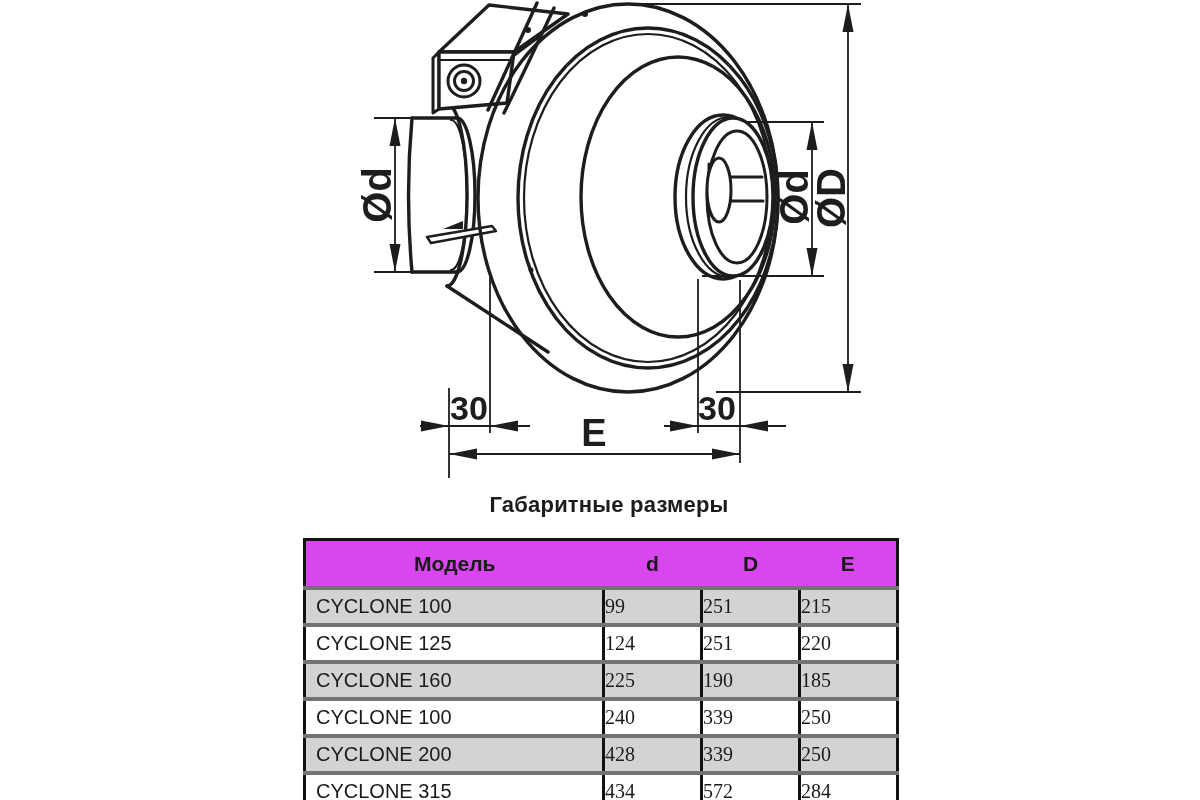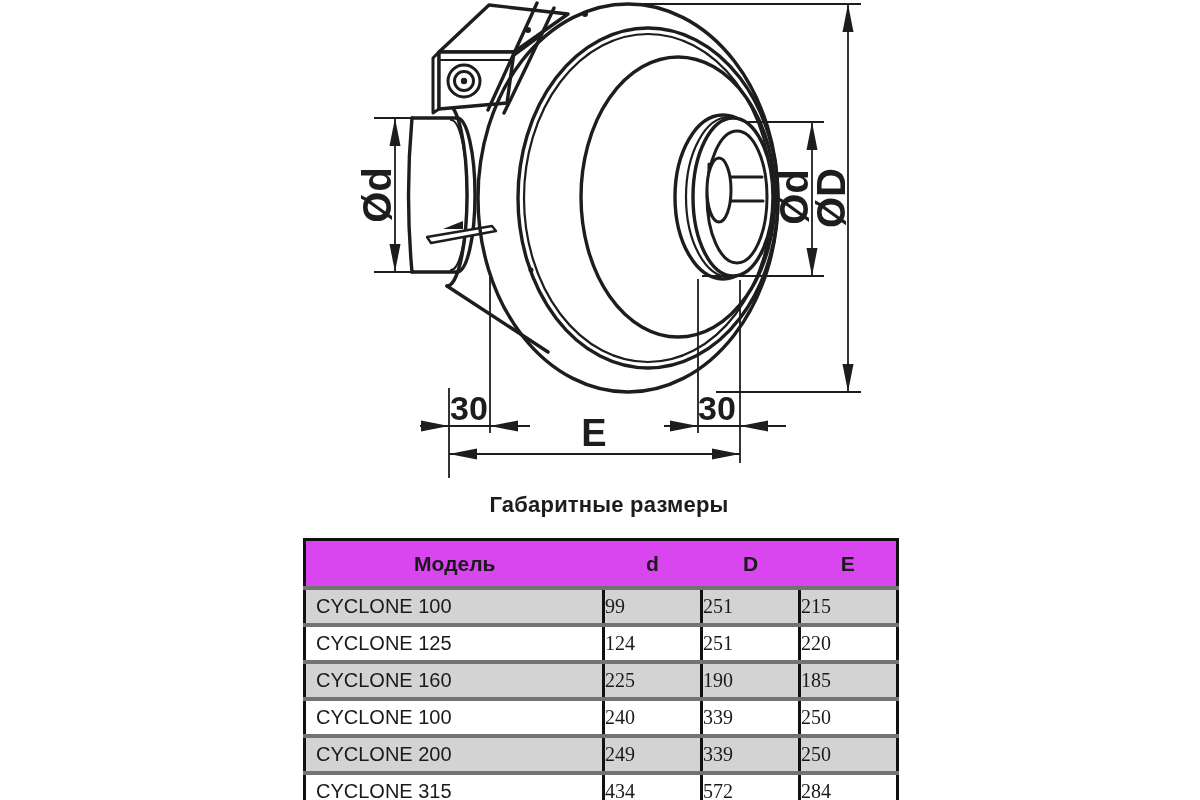--- a/index.html
+++ b/index.html
@@ -190,21 +190,21 @@
         <td class="val">185</td>
       </tr>
       <tr>
         <td class="model">CYCLONE 100</td>
         <td class="val">240</td>
         <td class="val">339</td>
         <td class="val">250</td>
       </tr>
       <tr class="stripe">
         <td class="model">CYCLONE 200</td>
-        <td class="val">249</td>
+        <td class="val">428</td>
         <td class="val">339</td>
         <td class="val">250</td>
       </tr>
       <tr>
         <td class="model">CYCLONE 315</td>
         <td class="val">434</td>
         <td class="val">572</td>
         <td class="val">284</td>
       </tr>
     </tbody>

